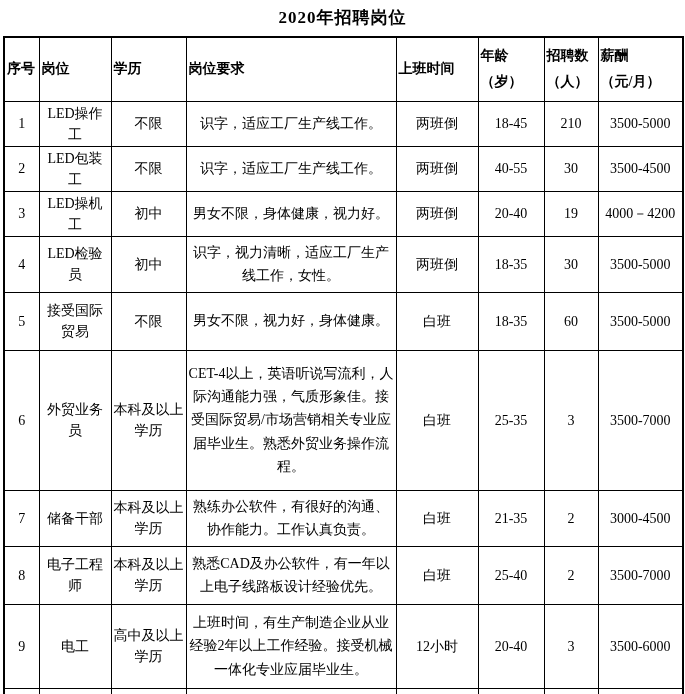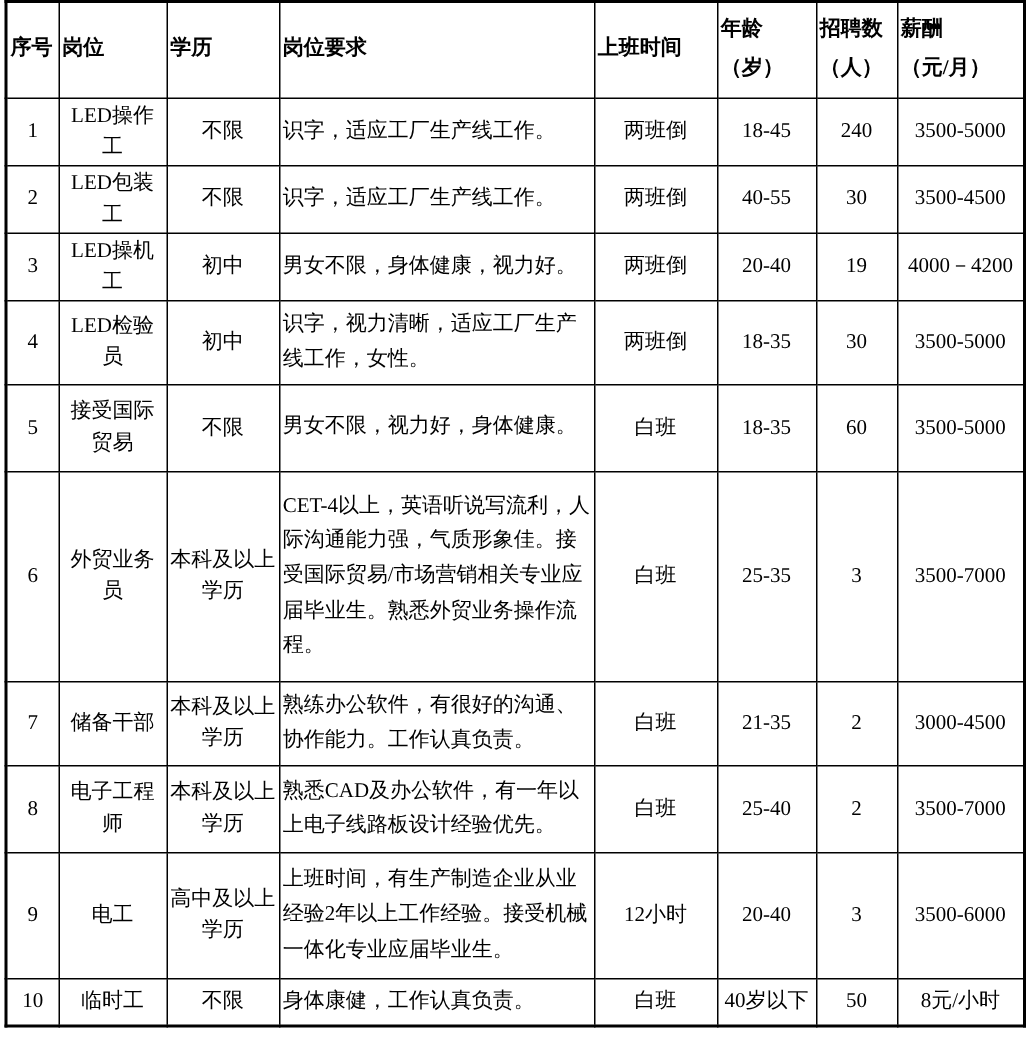--- a/index.html
+++ b/index.html
@@ -56,31 +56,32 @@
   tbody tr:nth-child(6)  { height: 140px; }
   tbody tr:nth-child(7)  { height: 56px; }
   tbody tr:nth-child(8)  { height: 58px; }
   tbody tr:nth-child(9)  { height: 84px; }
   tbody tr:nth-child(10) { height: 32px; }
   td.c {
     text-align: center;
     line-height: 1.5;
   }
   td.req {
-    text-align: left;
+    text-align: center;
     line-height: 1.65;
     padding: 3px 4px 3px 5px;
     word-break: break-all;
   }
   th .l2 { display: block; font-weight: bold; }
 </style>
 </head>
 <body>
 
 <div class="page">
+  <div class="title">2020年招聘岗位</div>
 
   <table class="recruit">
     <colgroup>
       <col style="width:35px">
       <col style="width:72px">
       <col style="width:75px">
       <col style="width:210px">
       <col style="width:82px">
       <col style="width:66px">
       <col style="width:54px">
@@ -99,21 +100,21 @@
       </tr>
     </thead>
     <tbody>
       <tr>
         <td class="c">1</td>
         <td class="c">LED操作工</td>
         <td class="c">不限</td>
         <td class="req">识字，适应工厂生产线工作。</td>
         <td class="c">两班倒</td>
         <td class="c">18-45</td>
-        <td class="c">240</td>
+        <td class="c">210</td>
         <td class="c">3500-5000</td>
       </tr>
       <tr>
         <td class="c">2</td>
         <td class="c">LED包装工</td>
         <td class="c">不限</td>
         <td class="req">识字，适应工厂生产线工作。</td>
         <td class="c">两班倒</td>
         <td class="c">40-55</td>
         <td class="c">30</td>

